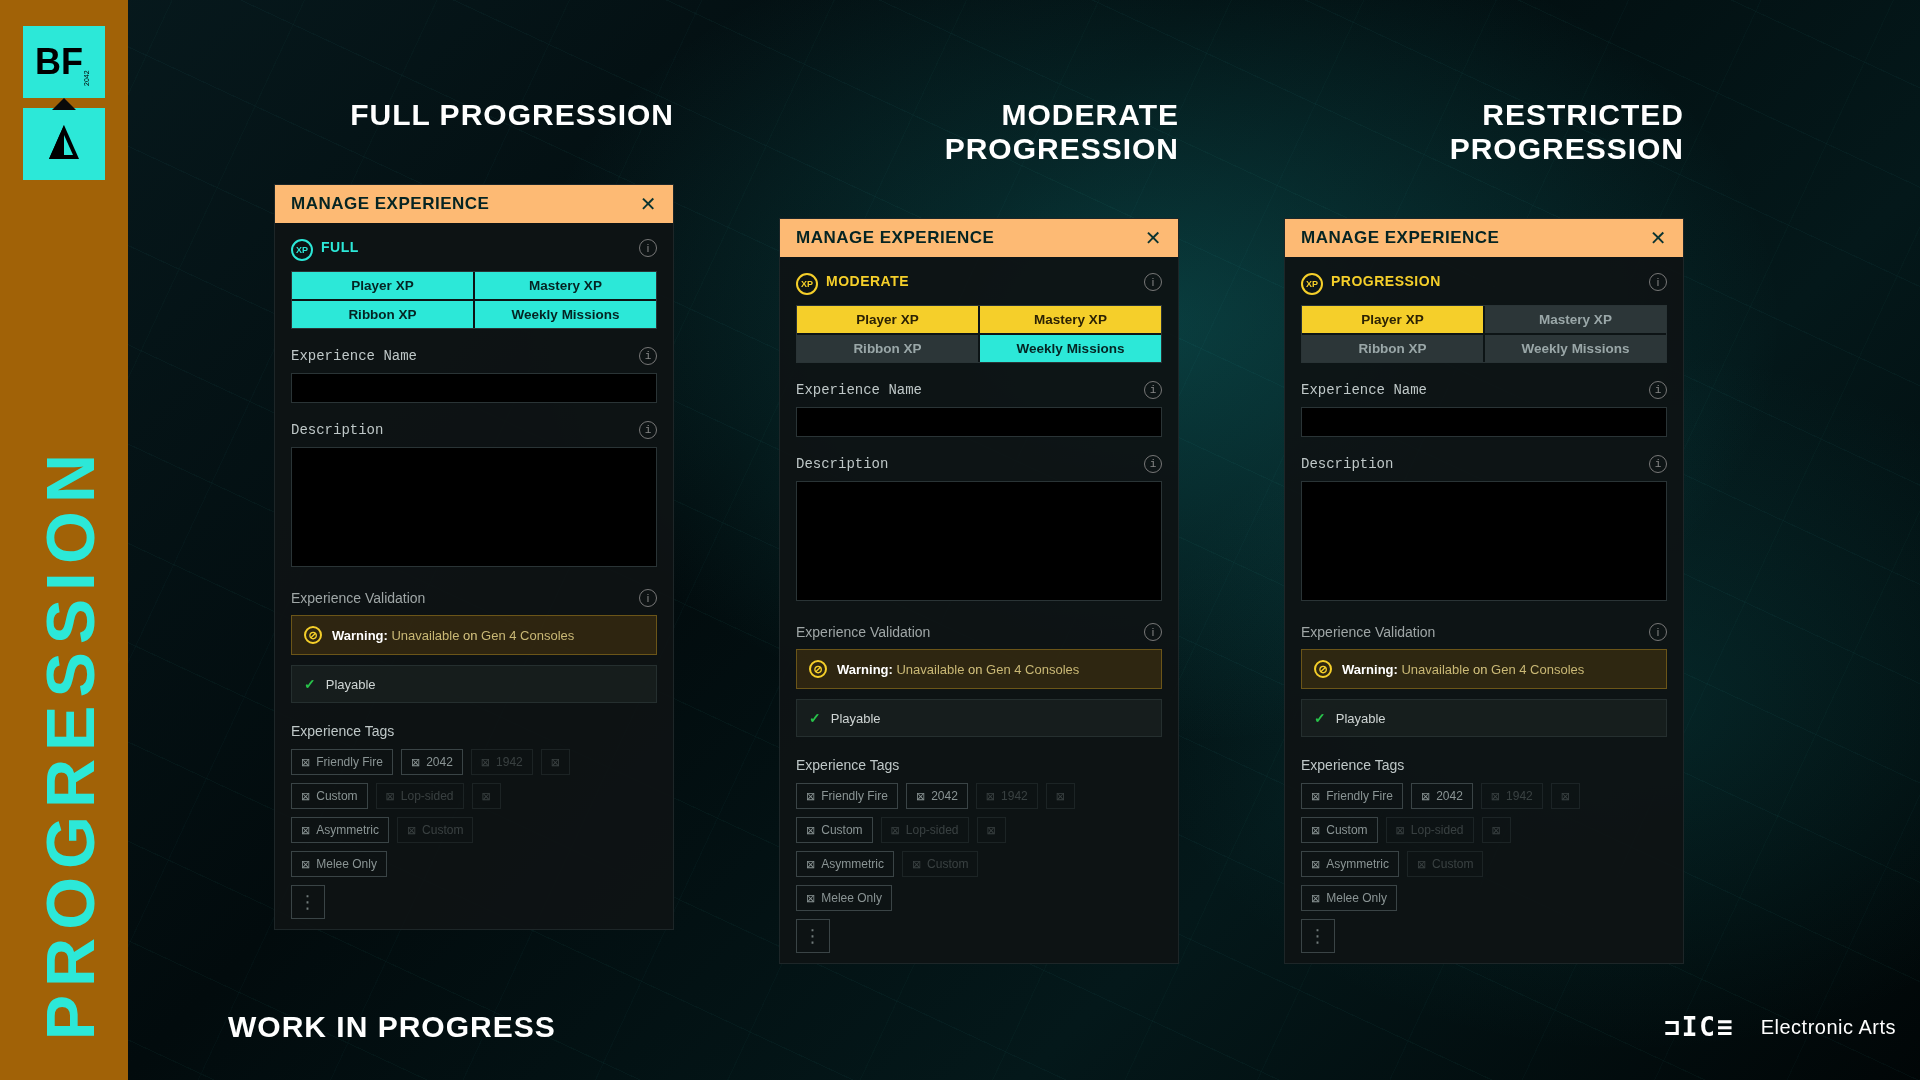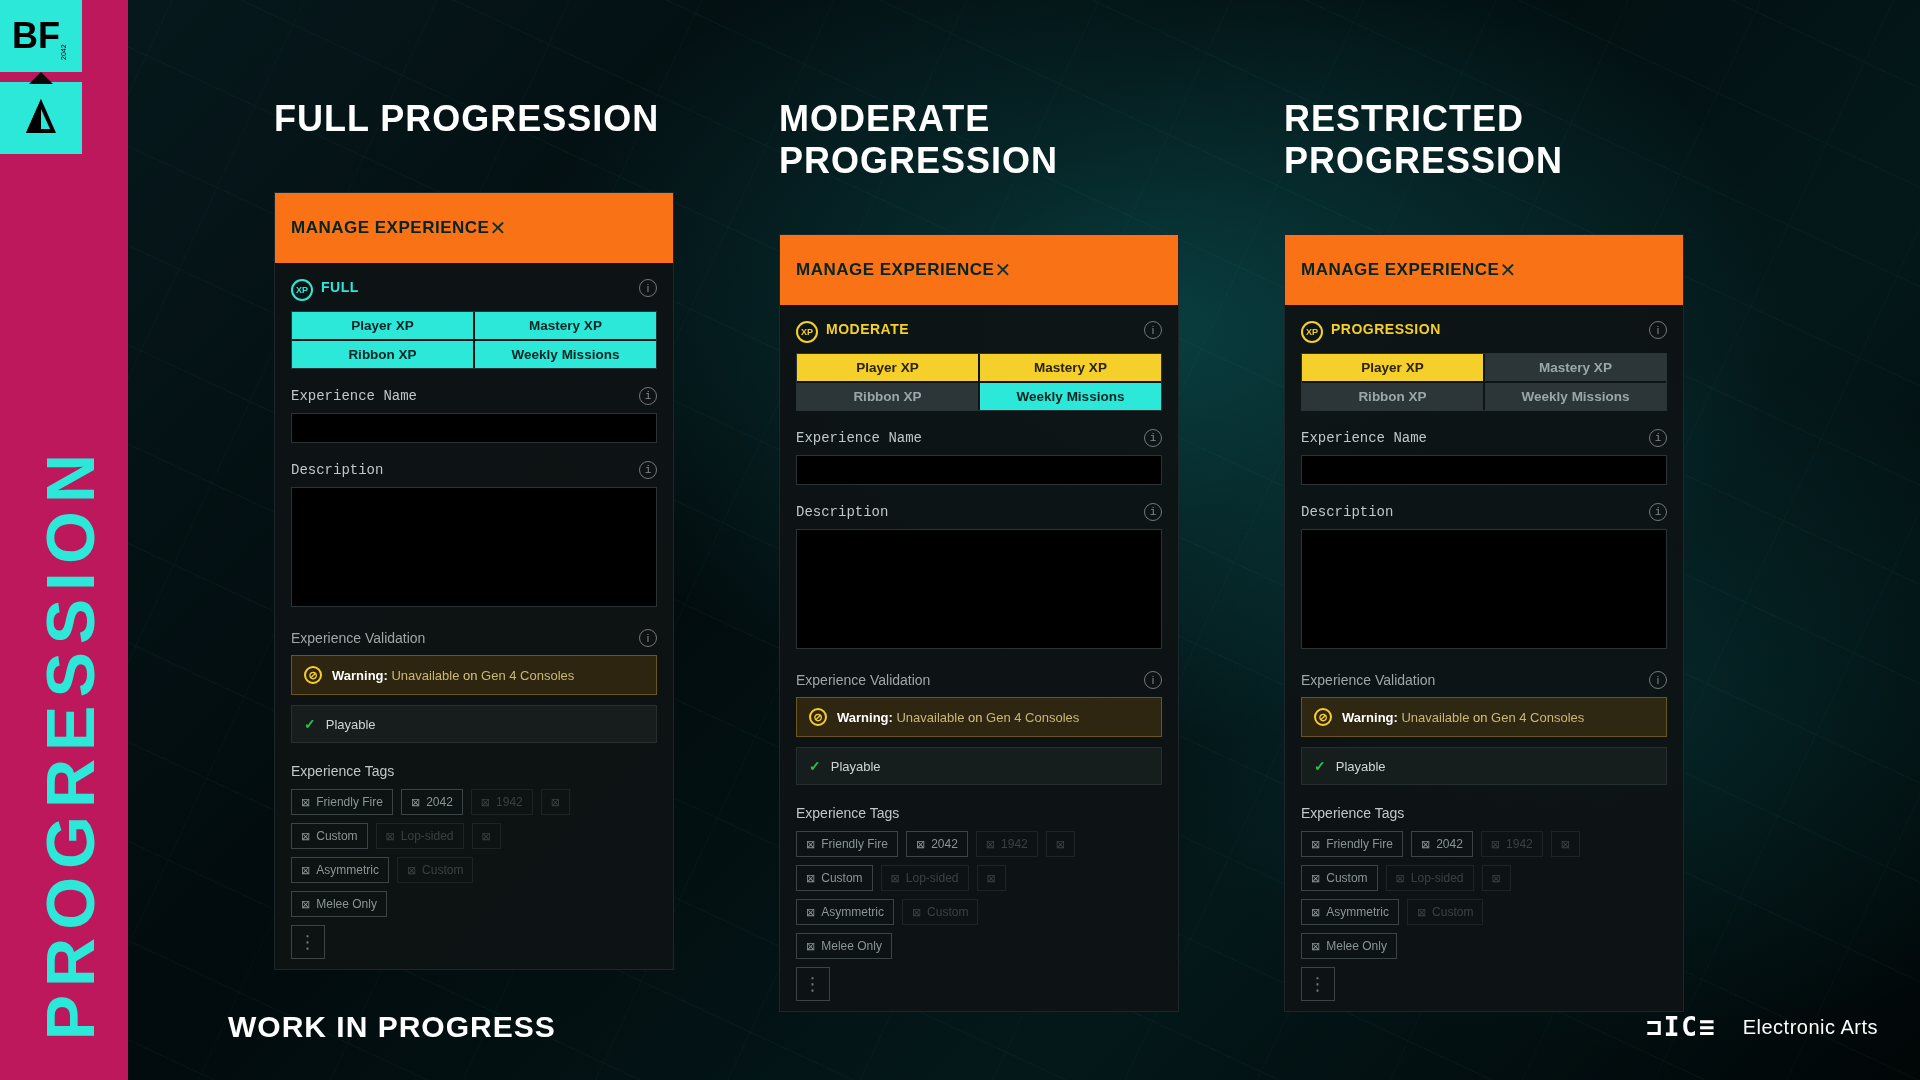--- a/index.html
+++ b/index.html
@@ -27,24 +27,26 @@
   background:
     repeating-linear-gradient(25deg, rgba(60,230,220,0.3) 0 1px, transparent 1px 90px),
     repeating-linear-gradient(-65deg, rgba(60,230,220,0.2) 0 1px, transparent 1px 120px);
 }
 .left-sidebar {
   position: absolute;
   left: 0;
   top: 0;
   width: 128px;
   height: 100%;
-  background: #be185d;
+  background: #a16207;
   z-index: 5;
   display: flex;
   flex-direction: column;
+  align-items: center;
+  padding-top: 26px;
 }
 .logo-badge {
   width: 82px;
   height: 72px;
   background: #2ce8d8;
   display: flex;
   align-items: center;
   justify-content: center;
   margin-bottom: 10px;
   position: relative;
@@ -91,38 +93,39 @@
 }
 .columns {
   display: flex;
   gap: 105px;
   padding: 98px 0 0 146px;
 }
 .col { width: 400px; }
 .col-title {
   color: #fff;
   font-weight: 800;
-  font-size: 36px;
+  font-size: 30px;
   letter-spacing: 1px;
   margin-bottom: 52px;
-  text-align: left;
+  text-align: right;
 }
 .panel {
   width: 400px;
   background: rgba(14,19,20,0.94);
   border: 1px solid #1d2628;
 }
 .panel-header {
-  background: #f97316;
+  background: #fdba74;
   color: #052423;
   font-weight: 800;
   font-size: 17px;
   letter-spacing: 0.5px;
-  padding: 25px 16px;
+  padding: 9px 16px;
   display: flex;
+  justify-content: space-between;
   align-items: center;
 }
 .close-x { cursor: pointer; font-size: 20px; font-weight: 400; color: #0a3330; line-height: 1; }
 .panel-body { padding: 16px 16px 10px 16px; }
 .xp-row {
   display: flex; align-items: flex-start; gap: 8px;
   margin-bottom: 10px;
 }
 .xp-badge {
   width: 22px; height: 22px; border-radius: 50%;
@@ -214,21 +217,21 @@
   width:34px;height:34px;
   border:1px solid #3a4446;
   display:flex;align-items:center;justify-content:center;
   color:#707a7a; font-size:18px; letter-spacing:1px;
   margin-top:2px;
 }
 .footer {
   position: absolute;
   bottom: 36px;
   left: 228px;
-  right: 42px;
+  right: 24px;
   display:flex;
   justify-content:space-between;
   align-items:center;
 }
 .wip {
   color:#fff; font-weight:800; font-size:30px; letter-spacing:1px;
 }
 .footer-logos { display:flex; align-items:center; gap:26px; color:#fff; }
 .ea-text { font-size:20px; font-weight:400; letter-spacing:0.5px; }
 .dice-logo { font-family: monospace; font-weight:800; font-size:26px; letter-spacing:2px; }

